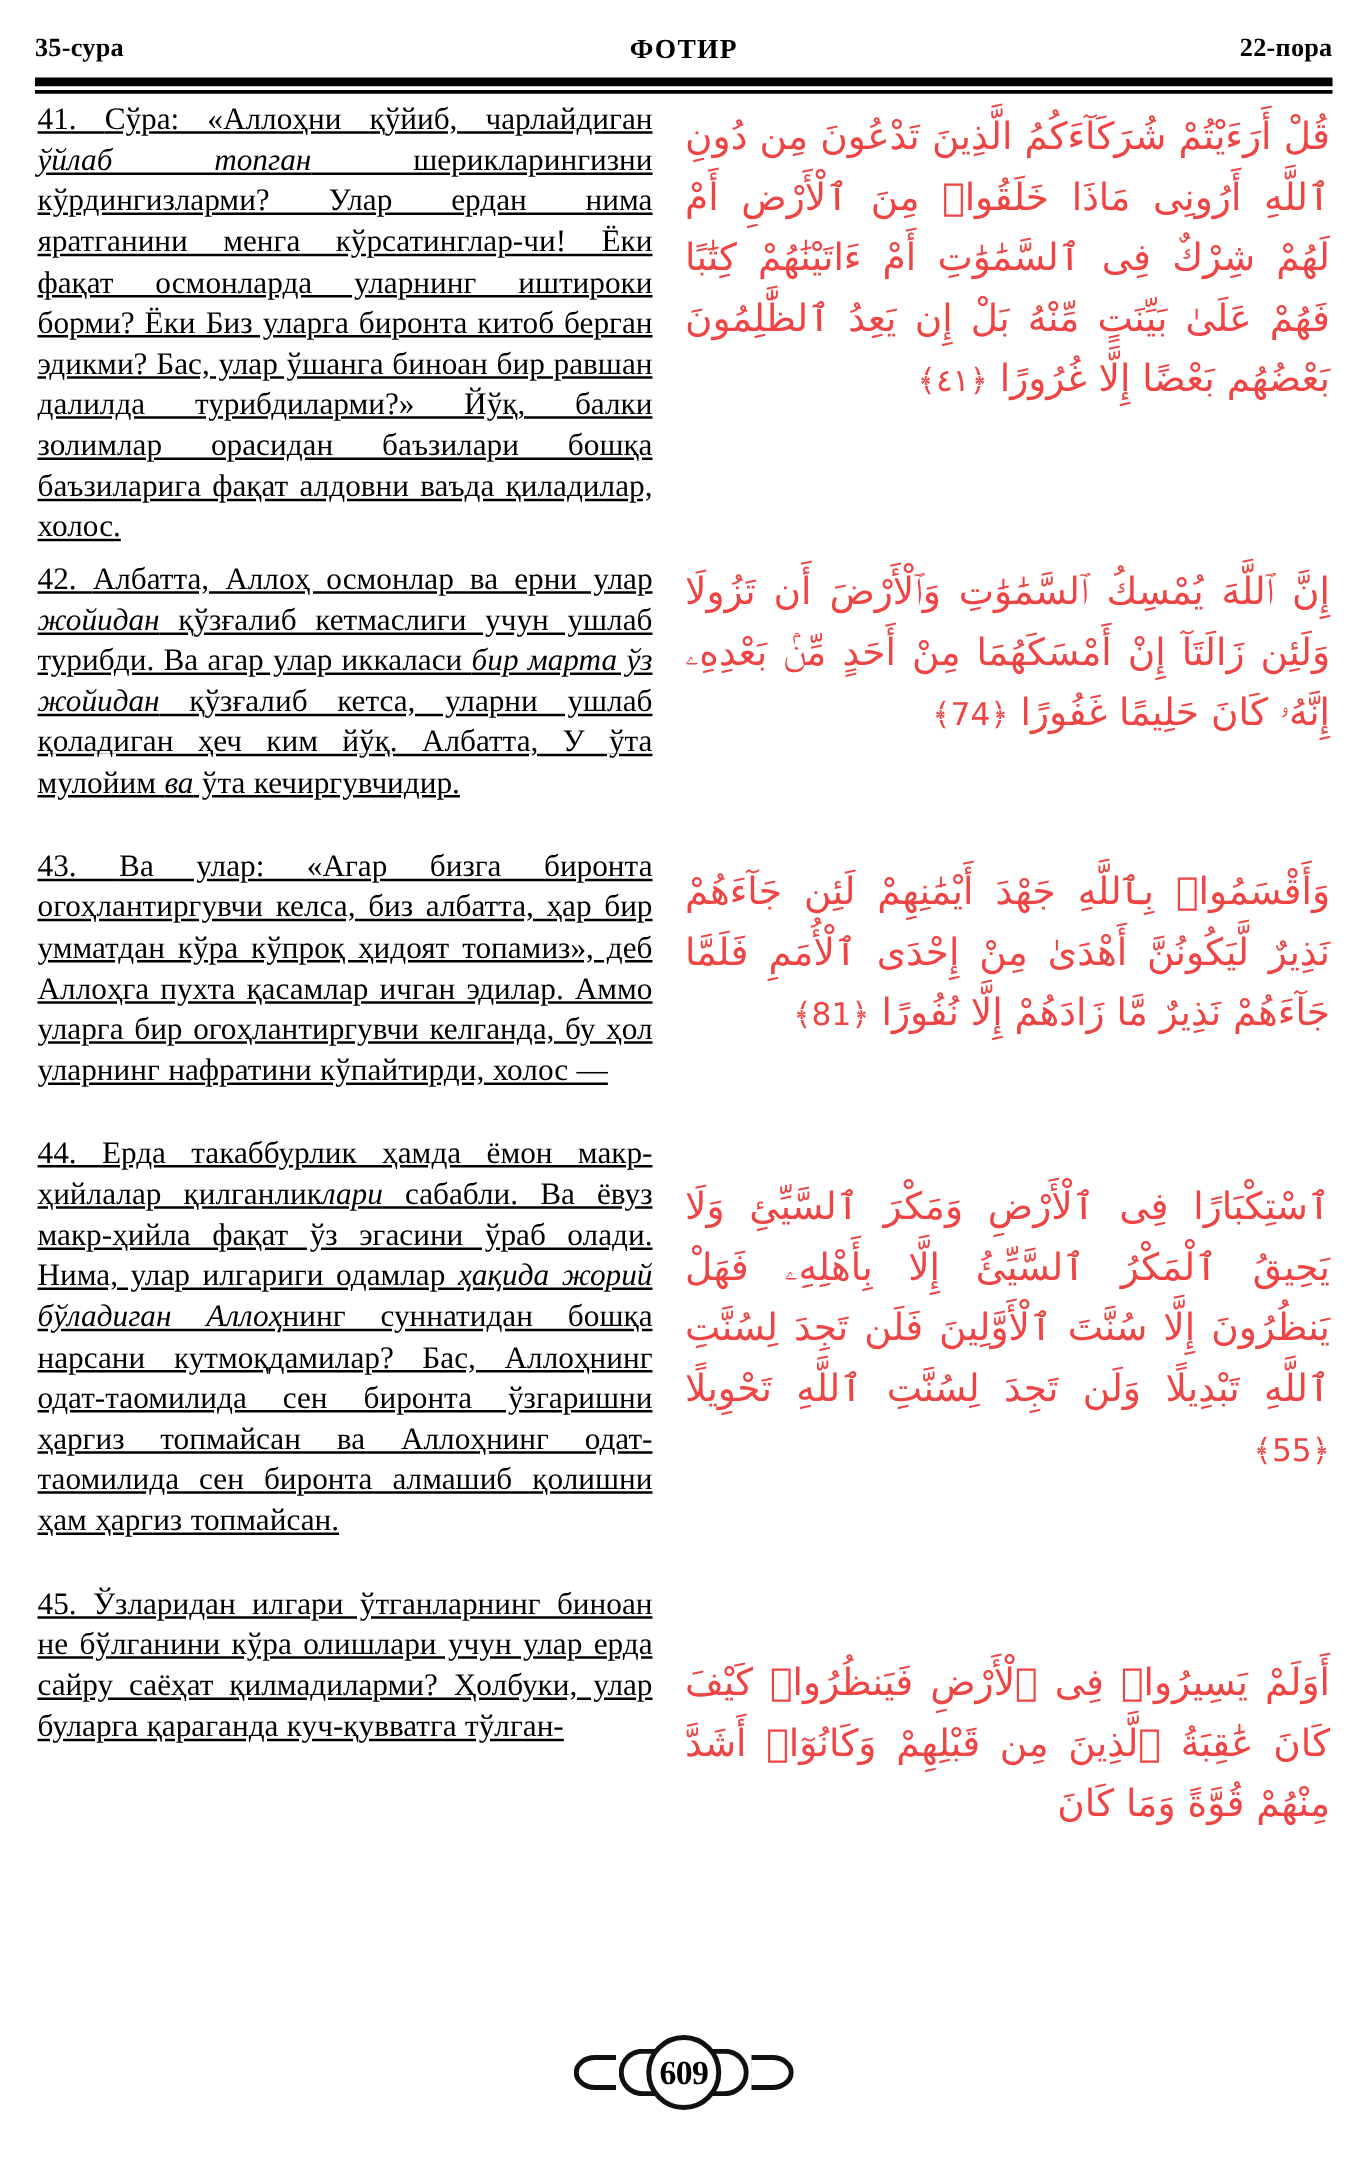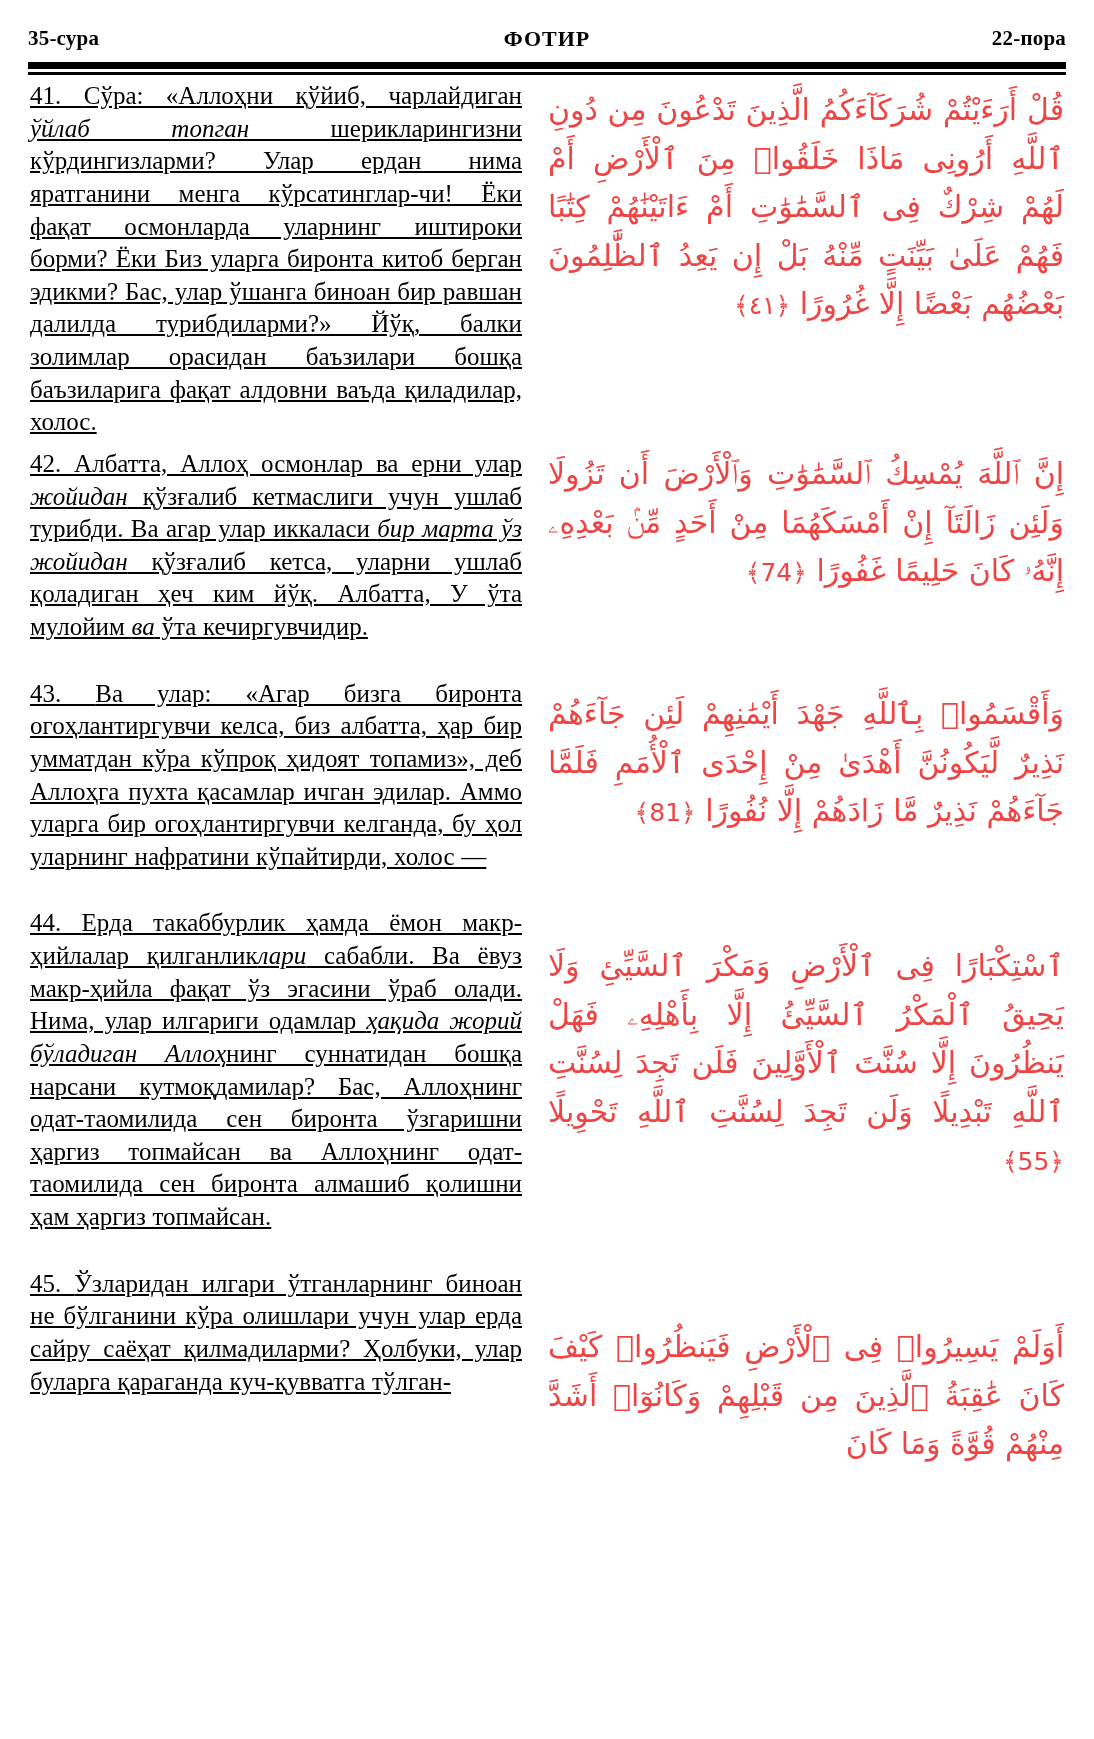--- a/index.html
+++ b/index.html
@@ -240,14 +240,24 @@
     <div class="col-arabic">
       <p class="ayah-block ab-1" id="a1"><span>قُلْ أَرَءَيْتُمْ شُرَكَآءَكُمُ الَّذِينَ تَدْعُونَ مِن دُونِ ٱللَّهِ أَرُونِى مَاذَا خَلَقُوا۟ مِنَ ٱلْأَرْضِ أَمْ لَهُمْ شِرْكٌ فِى ٱلسَّمَٰوَٰتِ أَمْ ءَاتَيْنَٰهُمْ كِتَٰبًا فَهُمْ عَلَىٰ بَيِّنَتٍ مِّنْهُ بَلْ إِن يَعِدُ ٱلظَّٰلِمُونَ بَعْضُهُم بَعْضًا إِلَّا غُرُورًا </span><span class="ayah-end">﴿٤١﴾</span></p>
       <p class="ayah-block ab-2" id="a2"><span>إِنَّ ٱللَّهَ يُمْسِكُ ٱلسَّمَٰوَٰتِ وَٱلْأَرْضَ أَن تَزُولَا وَلَئِن زَالَتَآ إِنْ أَمْسَكَهُمَا مِنْ أَحَدٍ مِّنۢ بَعْدِهِۦ إِنَّهُۥ كَانَ حَلِيمًا غَفُورًا </span><span class="ayah-end">﴿74﴾</span></p>
       <p class="ayah-block ab-3" id="a3"><span>وَأَقْسَمُوا۟ بِٱللَّهِ جَهْدَ أَيْمَٰنِهِمْ لَئِن جَآءَهُمْ نَذِيرٌ لَّيَكُونُنَّ أَهْدَىٰ مِنْ إِحْدَى ٱلْأُمَمِ فَلَمَّا جَآءَهُمْ نَذِيرٌ مَّا زَادَهُمْ إِلَّا نُفُورًا </span><span class="ayah-end">﴿81﴾</span></p>
       <p class="ayah-block ab-4" id="a4"><span>ٱسْتِكْبَارًا فِى ٱلْأَرْضِ وَمَكْرَ ٱلسَّيِّئِ وَلَا يَحِيقُ ٱلْمَكْرُ ٱلسَّيِّئُ إِلَّا بِأَهْلِهِۦ فَهَلْ يَنظُرُونَ إِلَّا سُنَّتَ ٱلْأَوَّلِينَ فَلَن تَجِدَ لِسُنَّتِ ٱللَّهِ تَبْدِيلًا وَلَن تَجِدَ لِسُنَّتِ ٱللَّهِ تَحْوِيلًا </span><span class="ayah-end">﴿55﴾</span></p>
       <p class="ayah-block ab-5" id="a5"><span>أَوَلَمْ يَسِيرُوا۟ فِى ٱلْأَرْضِ فَيَنظُرُوا۟ كَيْفَ كَانَ عَٰقِبَةُ ٱلَّذِينَ مِن قَبْلِهِمْ وَكَانُوٓا۟ أَشَدَّ مِنْهُمْ قُوَّةً وَمَا كَانَ </span></p>
     </div>
 
   </div>
 
+  <div class="footer">
+    <div class="ornament">
+      <div class="orn-tip l"></div>
+      <div class="orn-tip r"></div>
+      <div class="orn-lobe inner-l"></div>
+      <div class="orn-lobe inner-r"></div>
+      <div class="orn-circle"></div>
+      <span class="page-num">609</span>
+    </div>
+  </div>
 
 </div>
 
 </body></html>

